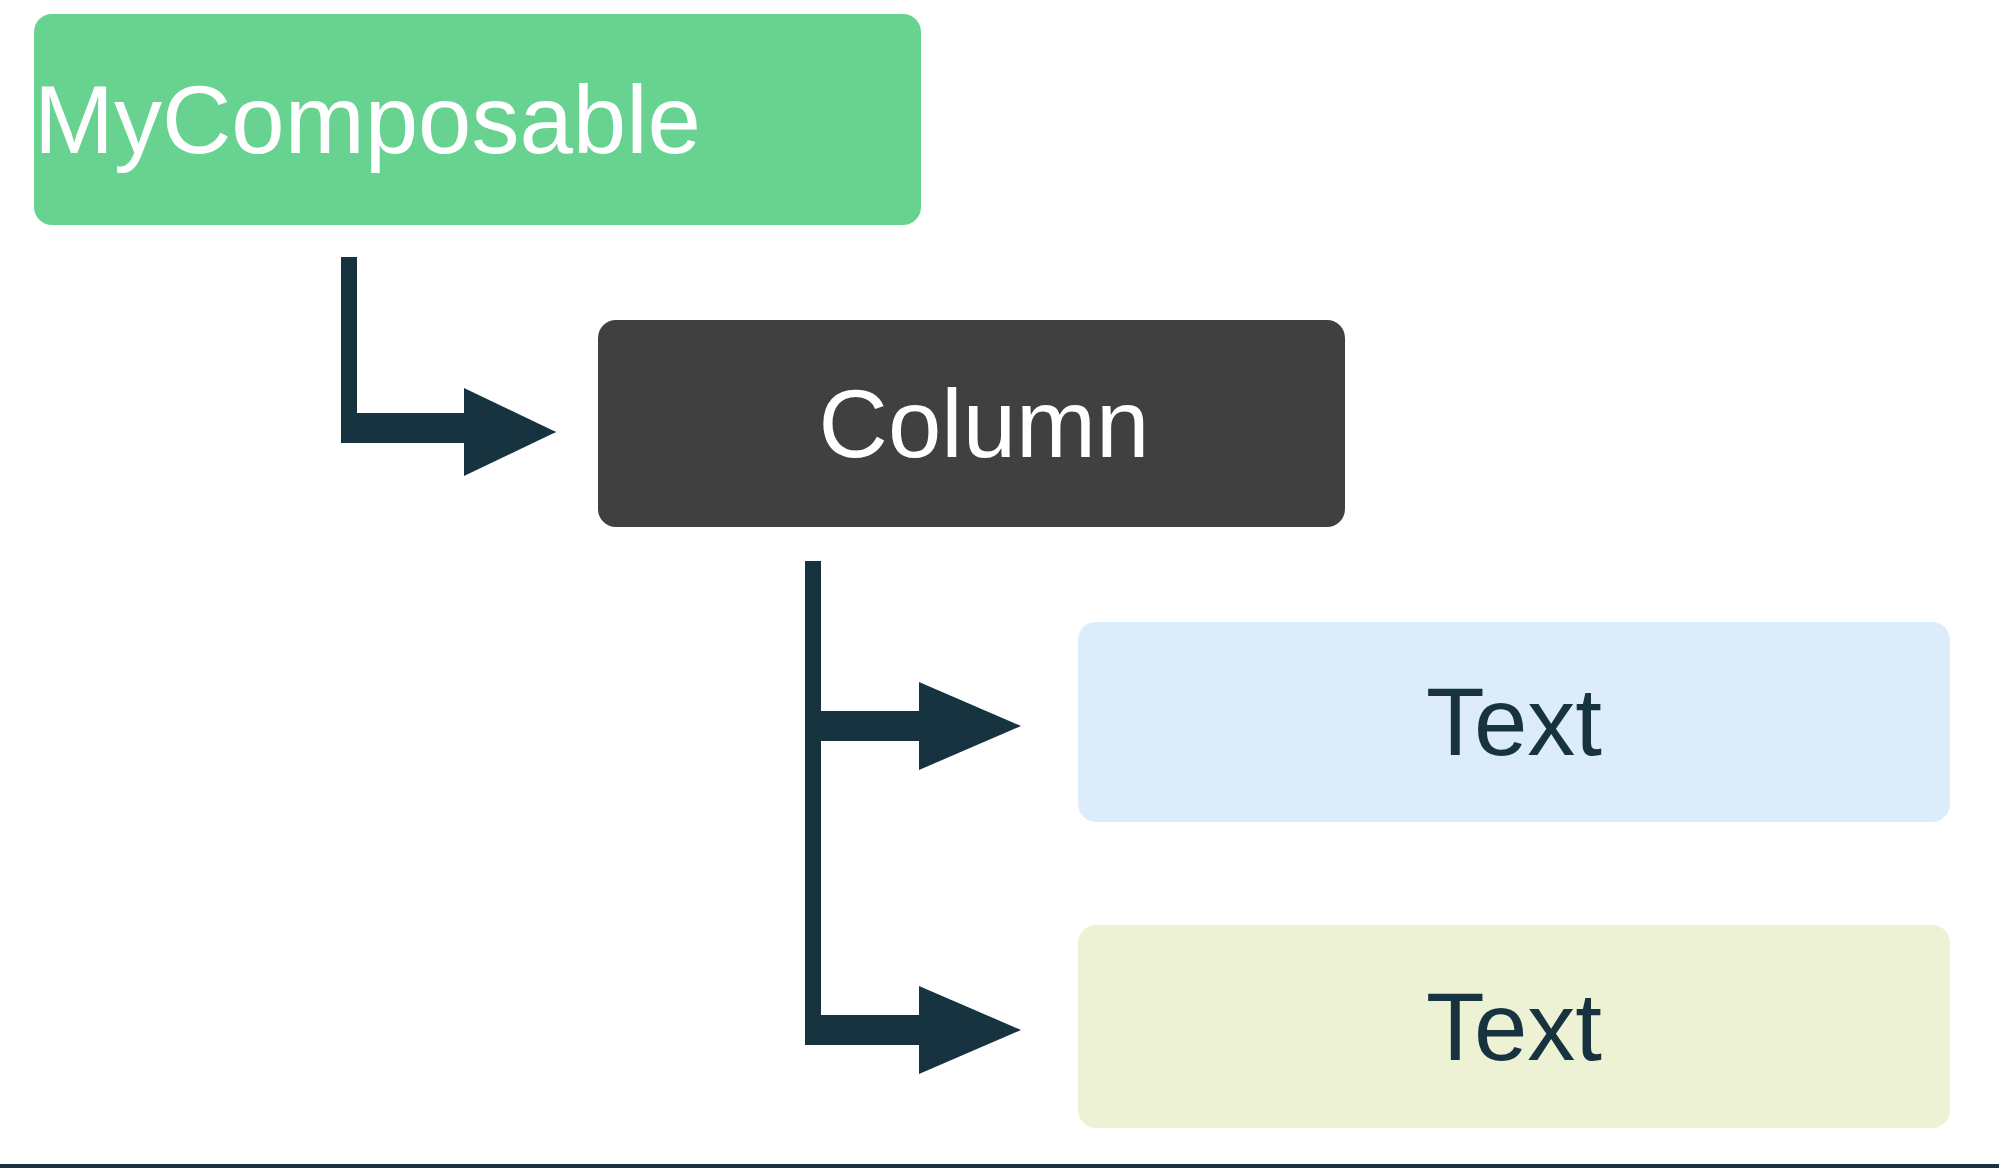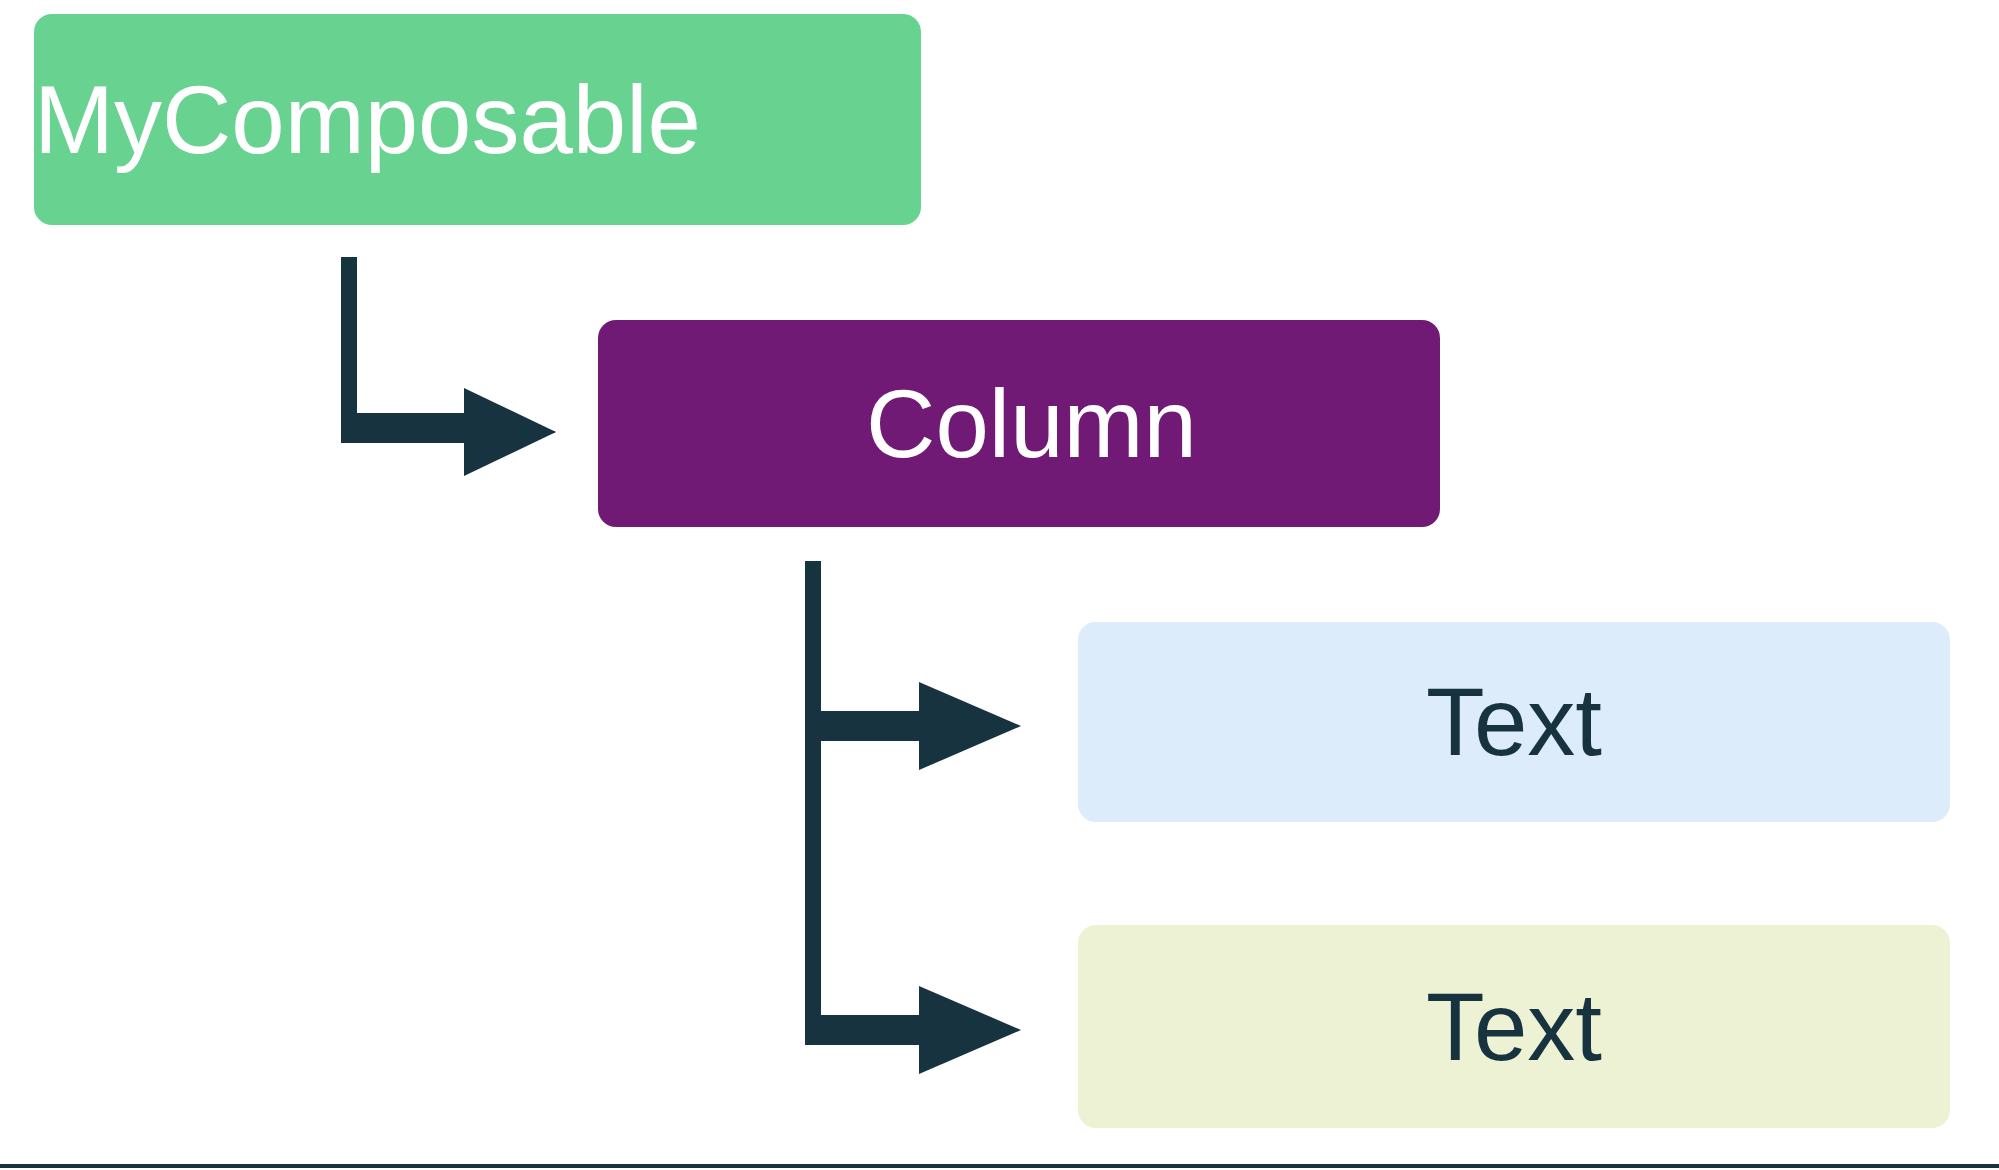--- a/index.html
+++ b/index.html
@@ -36,23 +36,23 @@
     height: 211px;
     background: #68d391;
     color: #ffffff;
     font-size: 96px;
     justify-content: flex-start;
     margin-left: 12px;
   }
   #node-column {
     left: 598px;
     top: 320px;
-    width: 842px;
+    width: 747px;
     height: 207px;
-    background: #701a75;
+    background: #404040;
     color: #ffffff;
     font-size: 96px;
     padding-left: 25px;
   }
   #node-text-1 {
     left: 1078px;
     top: 622px;
     width: 872px;
     height: 200px;
     background: #dcecfb;

